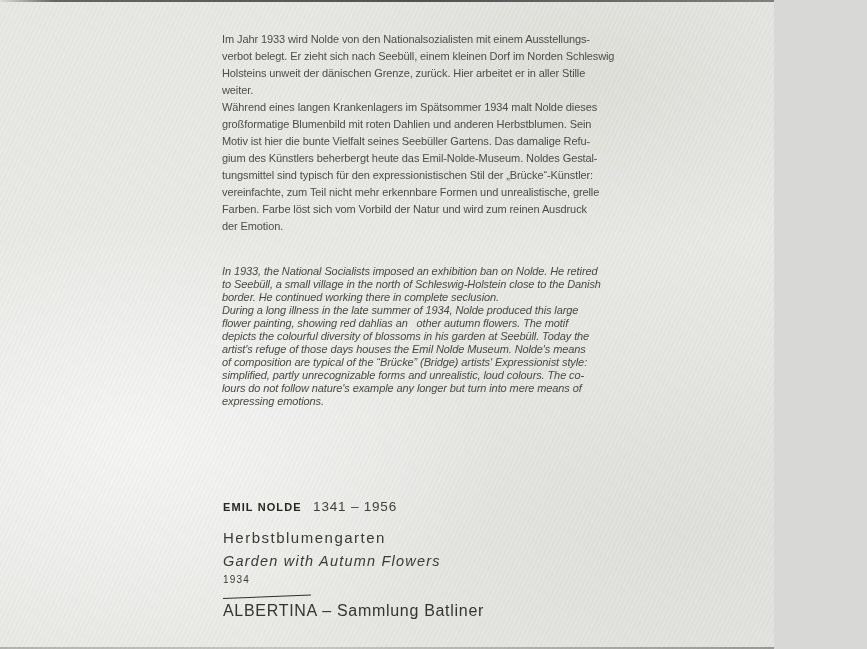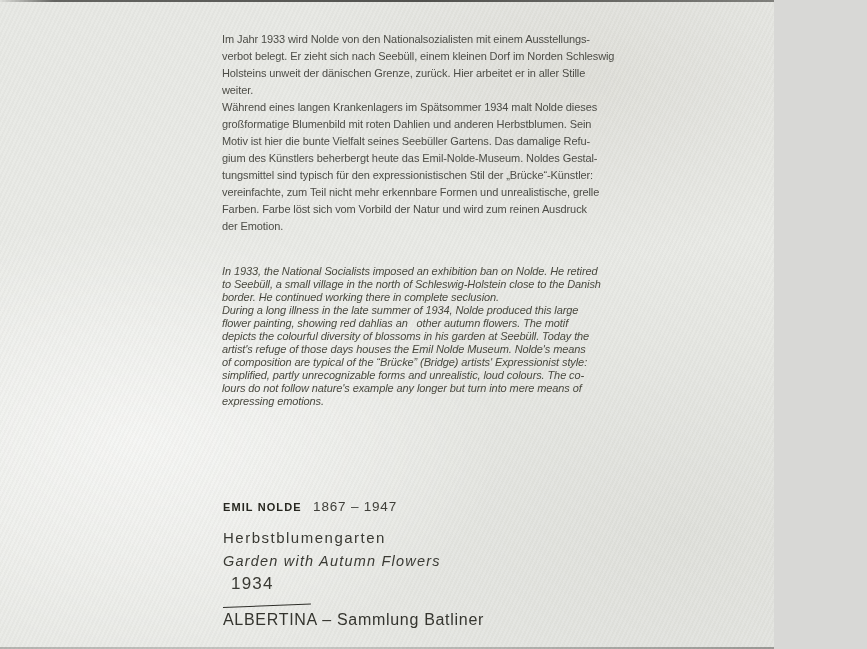--- a/index.html
+++ b/index.html
@@ -54,21 +54,21 @@
     color: #26261f;
   }
   .dates {
     font-size: 13.5px;
     letter-spacing: 0.8px;
     color: #3f3f39;
     margin-left: 7px;
   }
   .title-de { margin-top: 14px; font-size: 15px;   letter-spacing: 1.5px; color: #3a3a34; }
   .title-en { margin-top: 7px;  font-size: 14.5px; letter-spacing: 1.2px; font-style: italic; color: #3a3a34; }
-  .year     { margin-top: 5px;  font-size: 17px; letter-spacing: 1.2px; color: #3a3a34; margin-left: 8px; }
+  .year     { margin-top: 5px;  font-size: 10px; letter-spacing: 1.2px; color: #3a3a34; }
   .stroke {
     margin-top: 13px;
     width: 88px; height: 0;
     border-top: 1.5px solid #2f2f2a;
     transform: rotate(-2.2deg);
     transform-origin: left center;
   }
   .collection { margin-top: 3px; font-size: 16px; letter-spacing: 0.7px; color: #34342e; }
 </style>
 </head>
@@ -99,21 +99,21 @@
 artist's refuge of those days houses the Emil Nolde Museum. Nolde's means
 of composition are typical of the “Brücke” (Bridge) artists' Expressionist style:
 simplified, partly unrecognizable forms and unrealistic, loud colours. The co-
 lours do not follow nature's example any longer but turn into mere means of
 expressing emotions.</p>
   </div>
 
   <div class="caption">
     <div class="artist-line">
       <span class="artist">EMIL NOLDE</span>
-      <span class="dates">1867 – 1947</span>
+      <span class="dates">1341 – 1956</span>
     </div>
     <div class="title-de">Herbstblumengarten</div>
     <div class="title-en">Garden with Autumn Flowers</div>
     <div class="year">1934</div>
     <div class="stroke"></div>
     <div class="collection">ALBERTINA – Sammlung Batliner</div>
   </div>
 
   <div class="bottom-edge"></div>
 </div>

